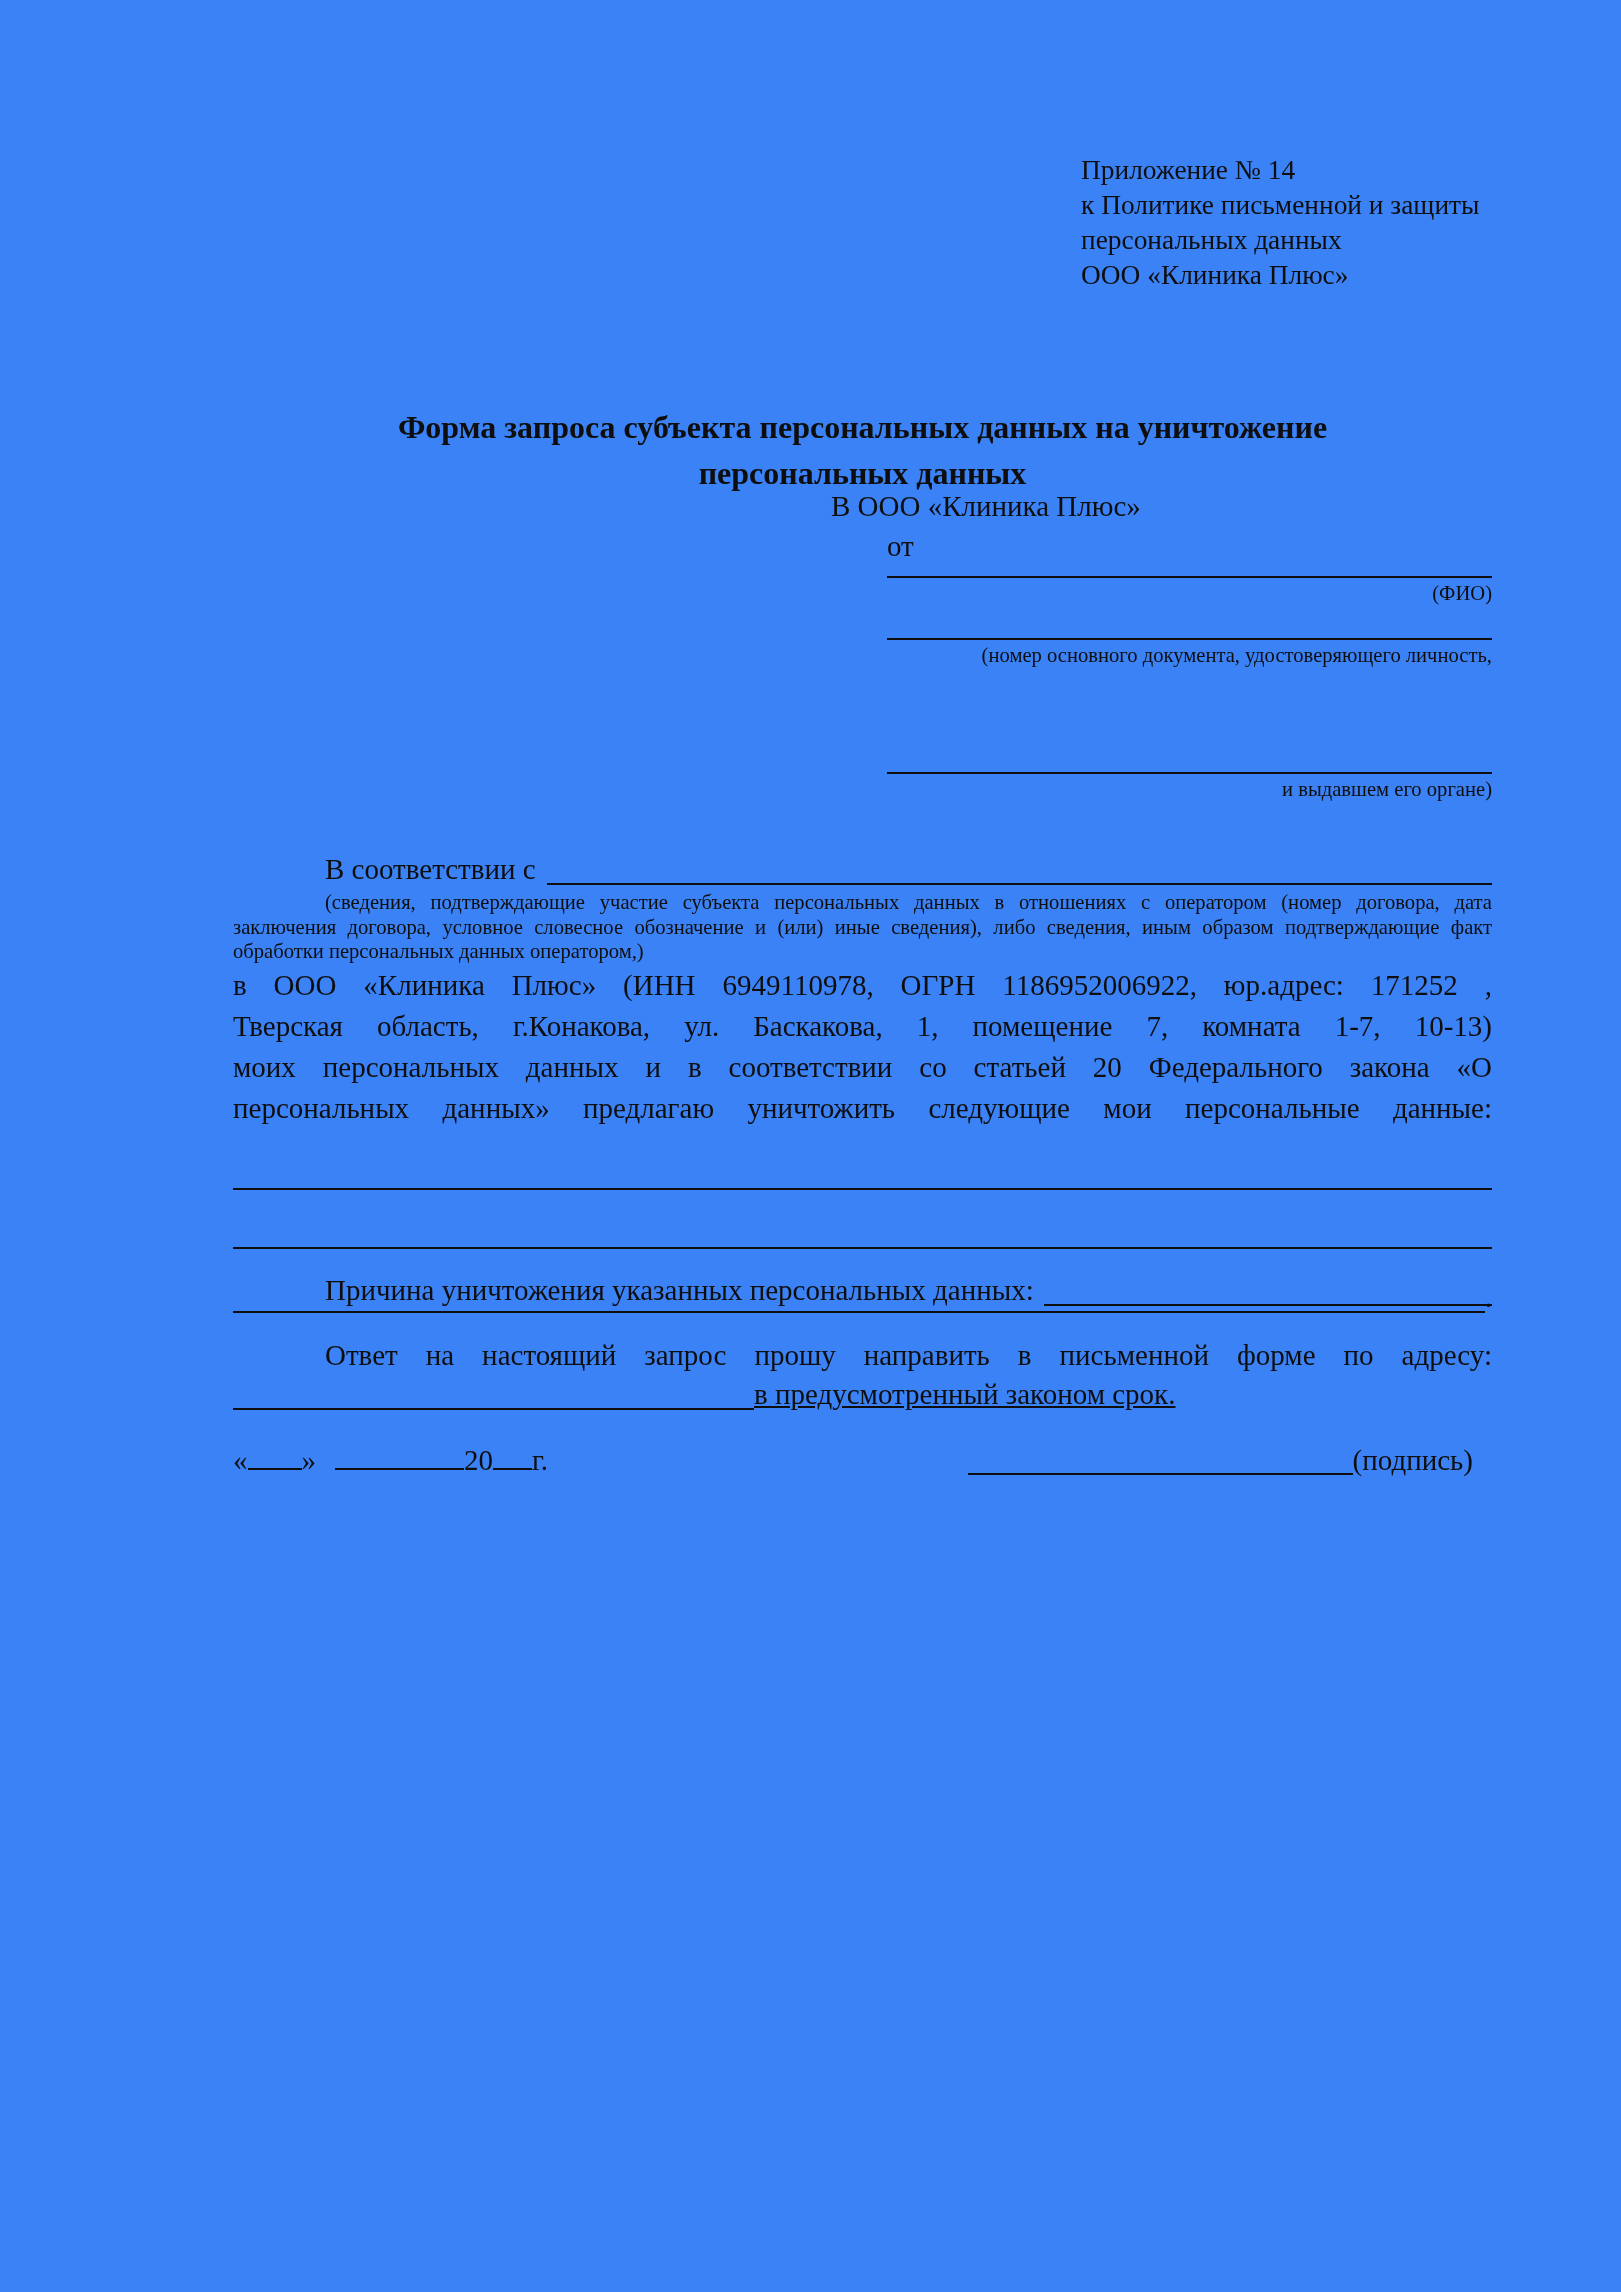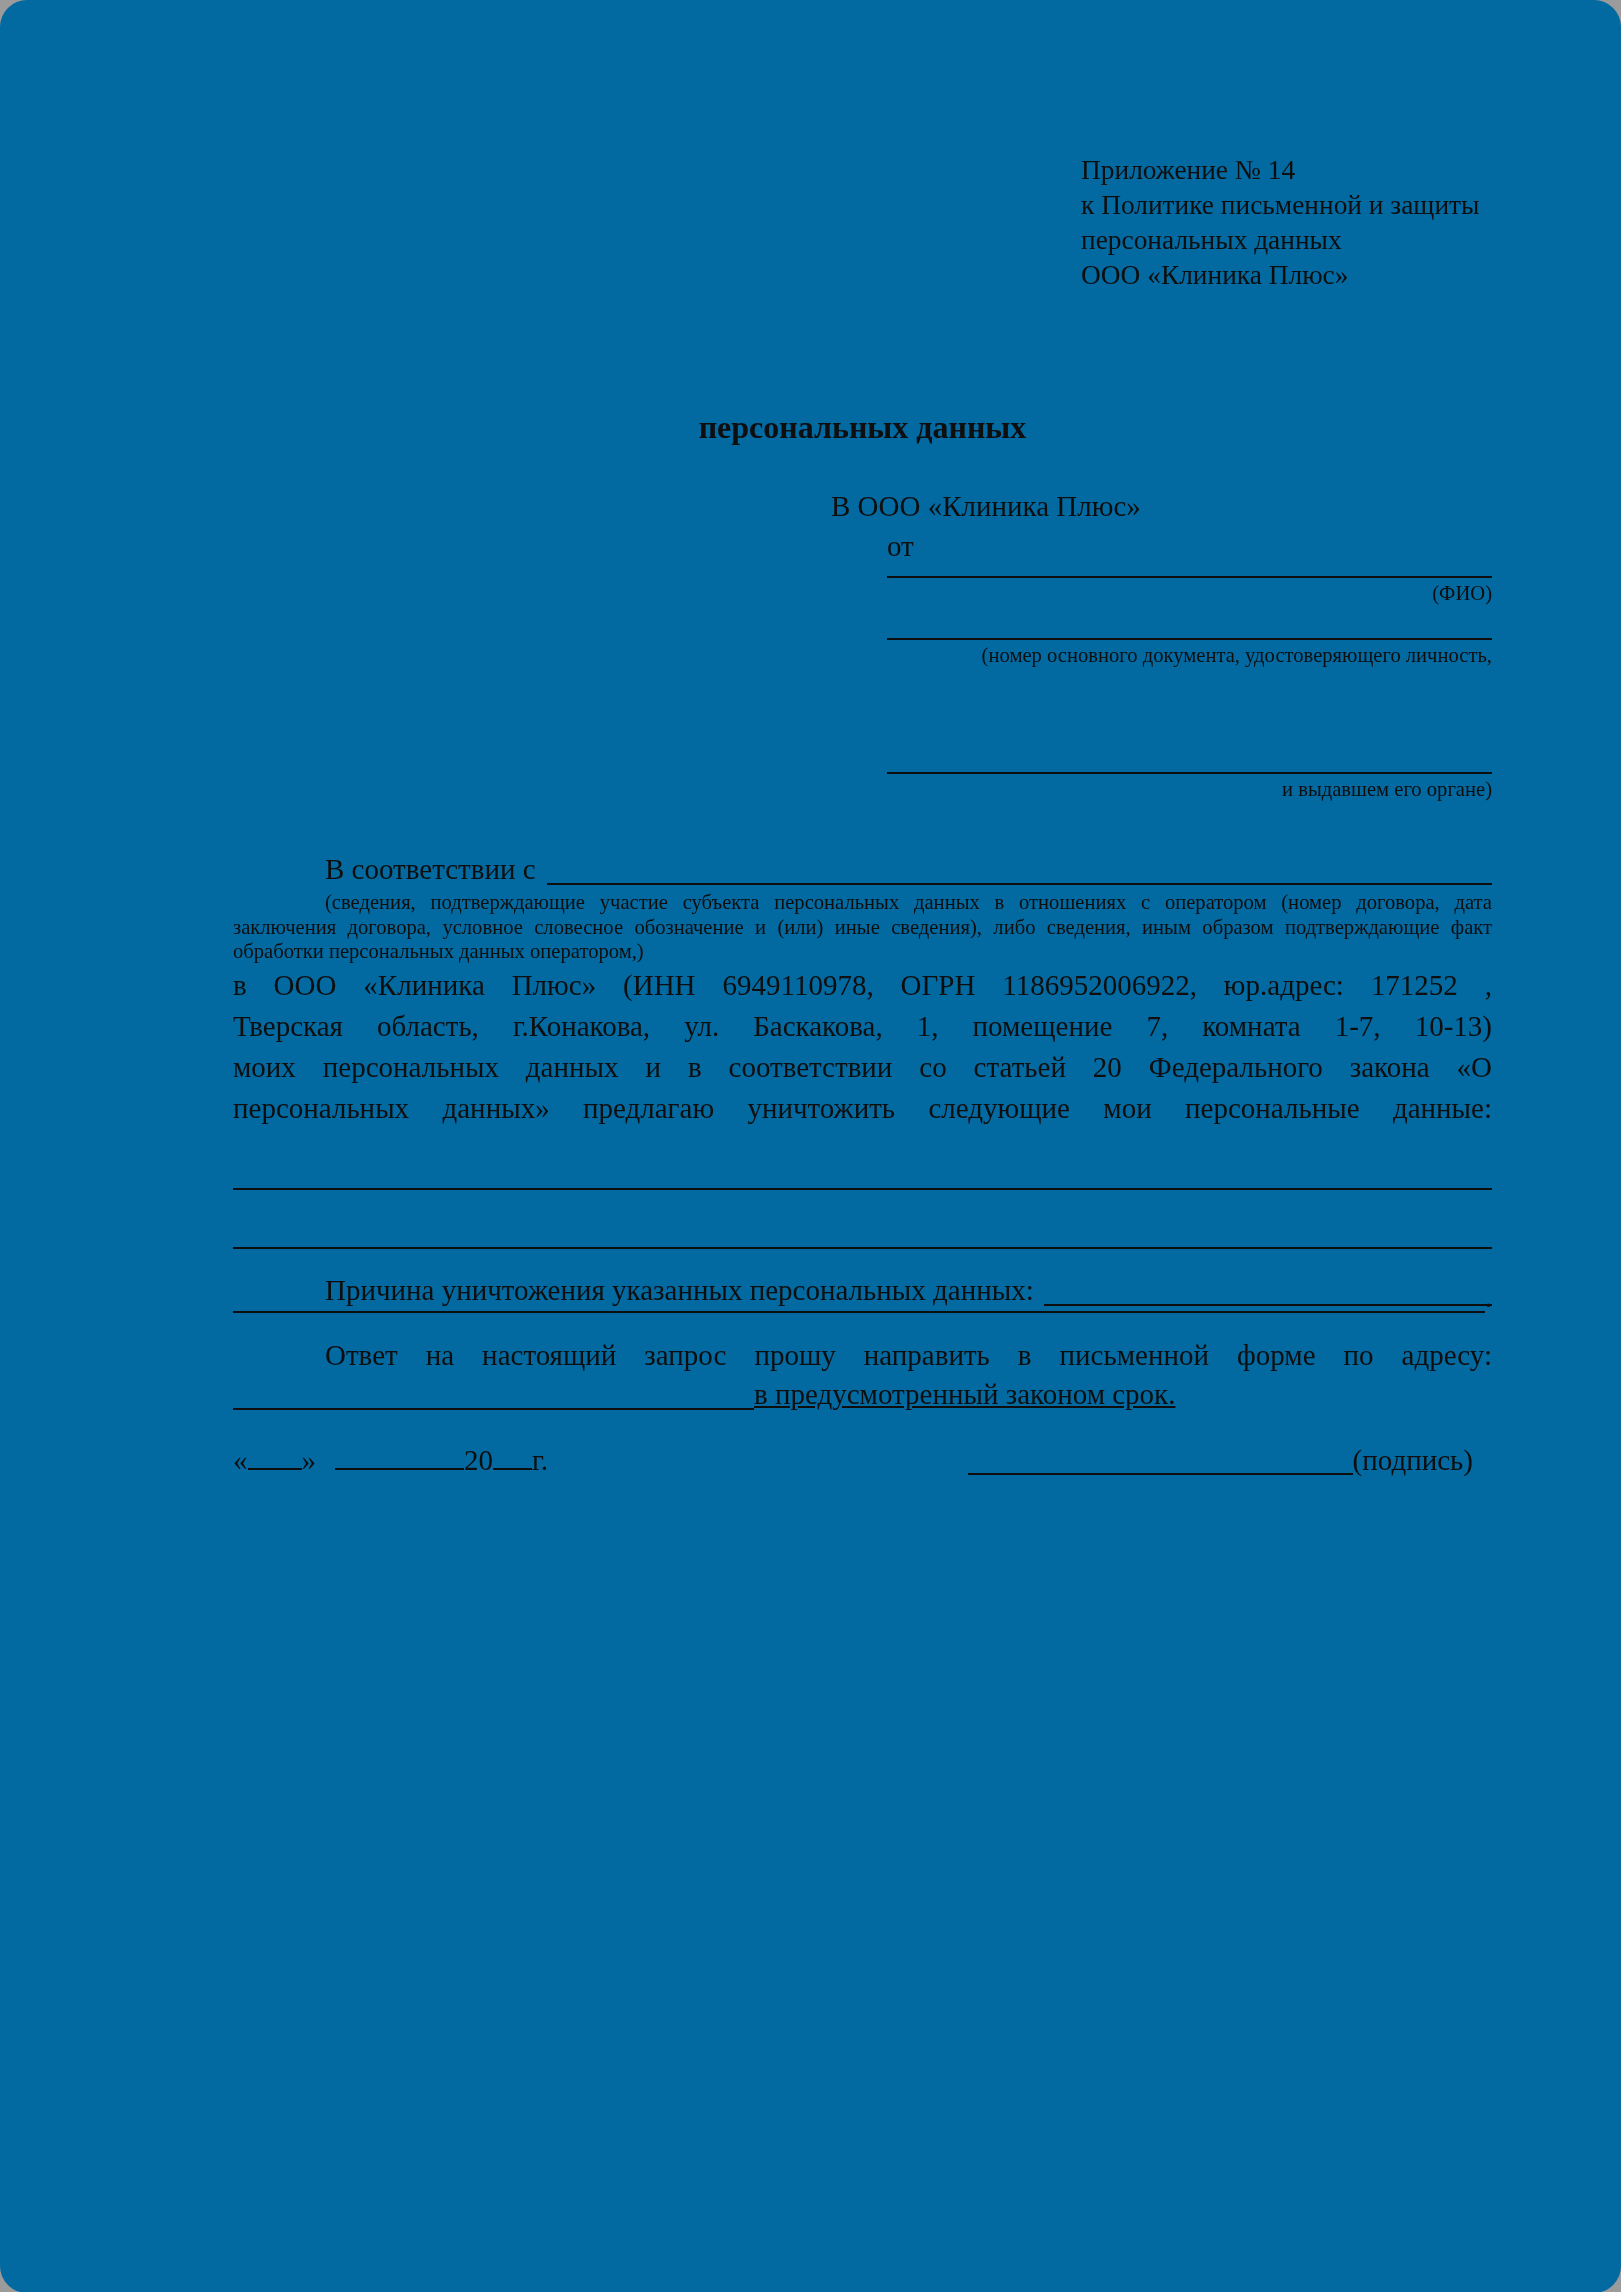--- a/index.html
+++ b/index.html
@@ -1,23 +1,22 @@
 <!DOCTYPE html>
 <html><head>
 <meta charset="utf-8">
 <style>
   html,body{margin:0;padding:0;background:#9b9b9b;}
   .page{
     position:relative;
     width:1621px;height:2293px;
-    background:#0369a1;
+    background:#3b82f6;
     color:#0e0e0e;
     font-family:"Liberation Serif","DejaVu Serif",serif;
     overflow:hidden;
-    border-radius:27px;
   }
   .abs{position:absolute;}
   
   .appendix{left:1081px;top:153px;font-size:27.4px;line-height:35px;white-space:nowrap;}
   
   .title{left:233px;top:404px;width:1259px;text-align:center;font-weight:bold;font-size:32px;line-height:46px;}
   
   .org-line{left:831px;top:490px;font-size:29px;line-height:33px;white-space:nowrap;}
   .from-label{left:887px;top:530px;font-size:29px;line-height:33px;}
   .addr-blank{left:887px;width:605px;border-top:2.9px solid #0e0e0e;}
@@ -42,20 +41,21 @@
 <div class="page">
 
   <div class="abs appendix">
     <div>Приложение № 14</div>
     <div>к Политике письменной и защиты</div>
     <div>персональных данных</div>
     <div>ООО «Клиника Плюс»</div>
   </div>
 
   <div class="abs title">
+    <div>Форма запроса субъекта персональных данных на уничтожение</div>
     <div>персональных данных</div>
   </div>
 
   <div class="abs org-line">В ООО «Клиника Плюс»</div>
   <div class="abs from-label">от</div>
 
   <div class="abs addr-blank" style="top:576px;">
     <div class="addr-caption">(ФИО)</div>
   </div>
   <div class="abs addr-blank" style="top:638px;">

